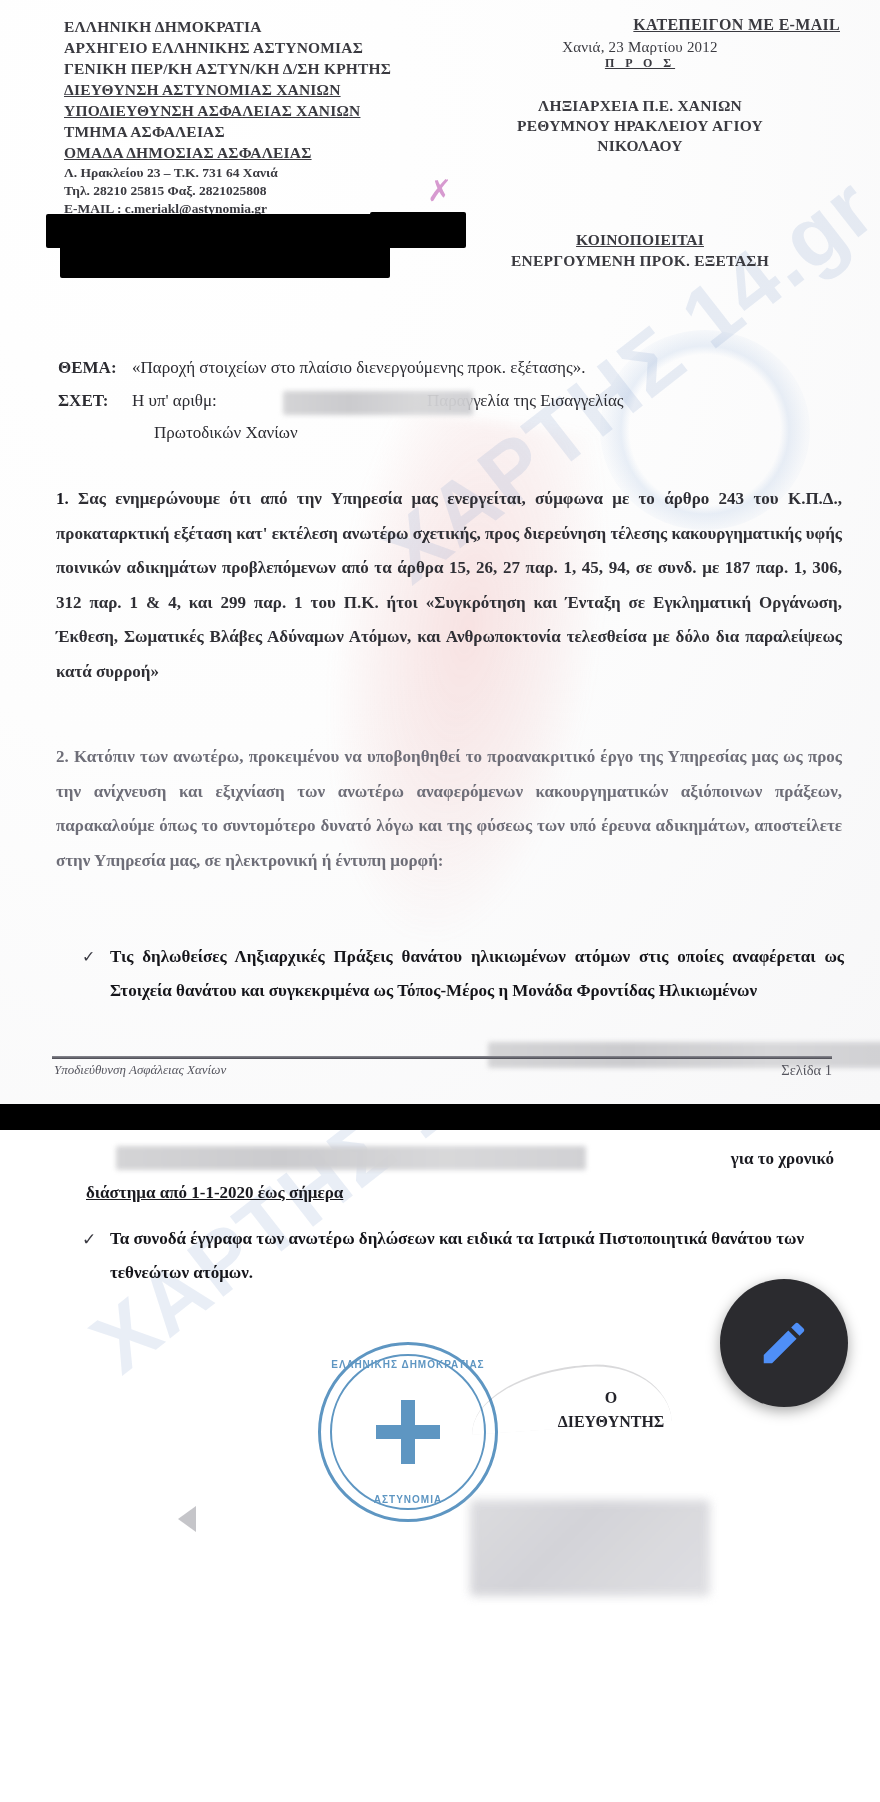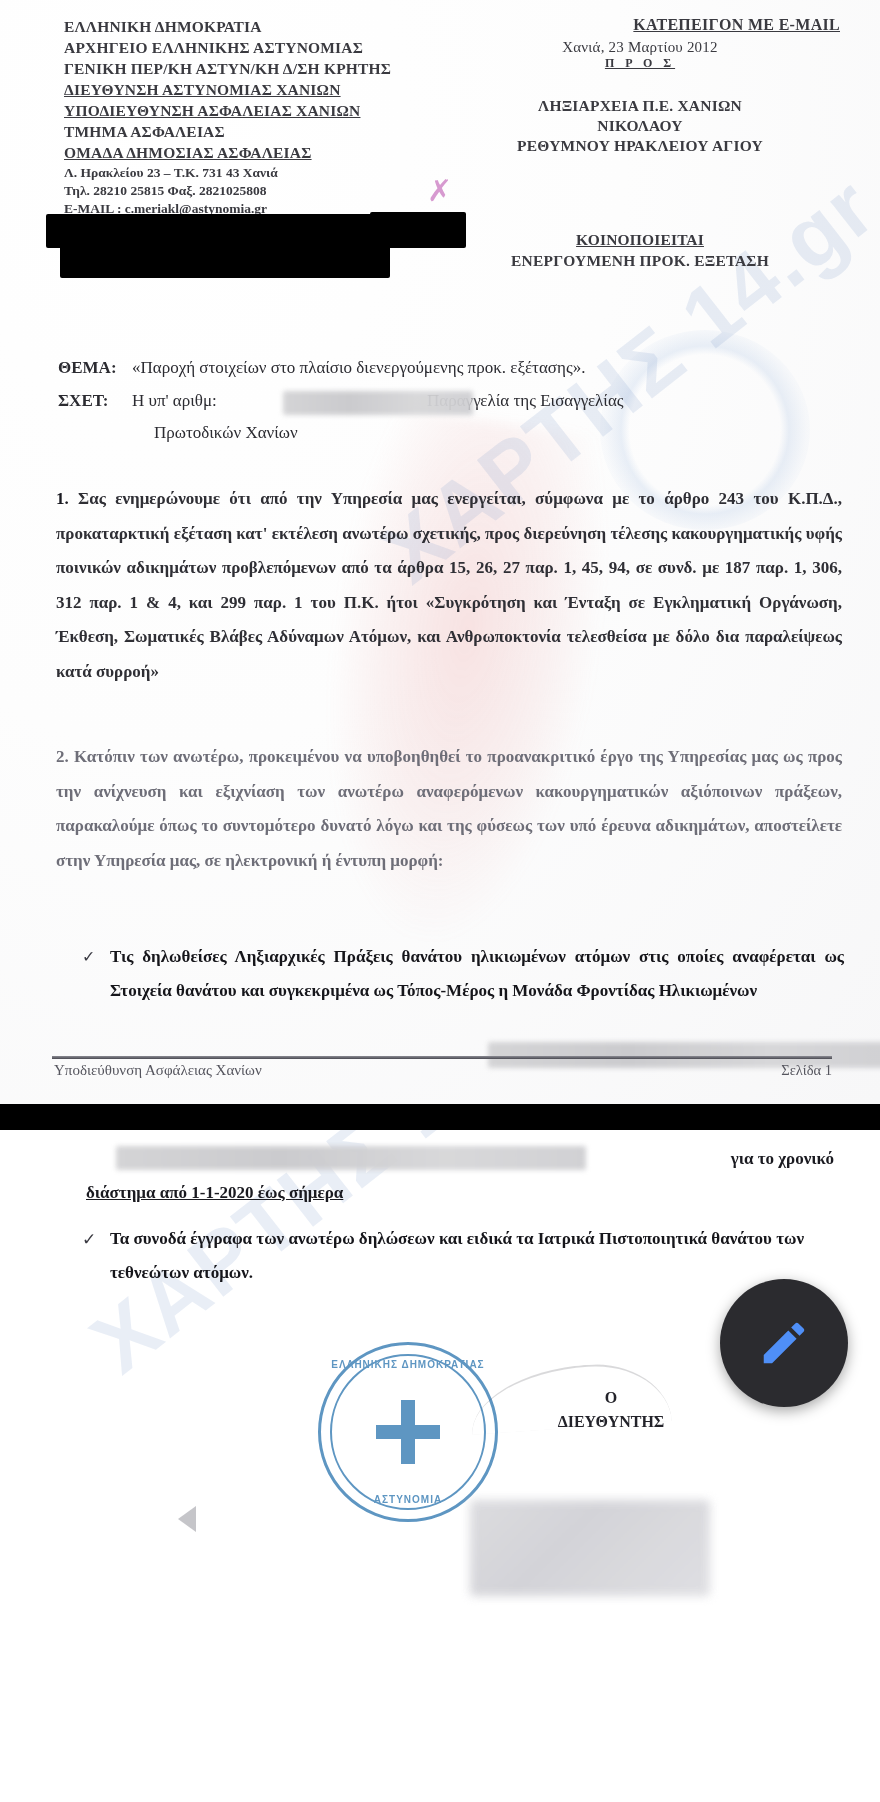--- a/index.html
+++ b/index.html
@@ -114,21 +114,21 @@
   }
   .bullet .txt{display:block;margin-left:26px;}
   .b1{top:940px;}
 
   
   .foot-rule{
     position:absolute;left:52px;top:1056px;width:780px;height:3px;
     background:linear-gradient(#8b8b93,#4a4a52);
   }
   .foot-left{
-    position:absolute;left:54px;top:1062px;font-size:15px;color:#55555e;
+    position:absolute;left:54px;top:1062px;font-size:13px;color:#55555e;font-style:italic;
   }
   .foot-right{
     position:absolute;right:48px;top:1062px;font-size:14.5px;color:#55555e;
   }
 
   
   .p2-line{
     position:absolute;left:86px;width:748px;font-size:17px;
     line-height:2.0;color:#1a1a20;font-weight:700;text-align:justify;
   }
@@ -205,33 +205,33 @@
   <div class="watermark wm1">ΧΑΡΤΗΣ 14.gr</div>
 
   <div class="hdr-left">
     <div>ΕΛΛΗΝΙΚΗ ΔΗΜΟΚΡΑΤΙΑ</div>
     <div>ΑΡΧΗΓΕΙΟ ΕΛΛΗΝΙΚΗΣ ΑΣΤΥΝΟΜΙΑΣ</div>
     <div>ΓΕΝΙΚΗ ΠΕΡ/ΚΗ ΑΣΤΥΝ/ΚΗ Δ/ΣΗ ΚΡΗΤΗΣ</div>
     <div class="u">ΔΙΕΥΘΥΝΣΗ ΑΣΤΥΝΟΜΙΑΣ ΧΑΝΙΩΝ</div>
     <div class="u">ΥΠΟΔΙΕΥΘΥΝΣΗ ΑΣΦΑΛΕΙΑΣ ΧΑΝΙΩΝ</div>
     <div>ΤΜΗΜΑ ΑΣΦΑΛΕΙΑΣ</div>
     <div class="u">ΟΜΑΔΑ ΔΗΜΟΣΙΑΣ ΑΣΦΑΛΕΙΑΣ</div>
-    <div class="addr">Λ. Ηρακλείου 23 – Τ.Κ. 731 43 Χανιά</div>
+    <div class="addr">Λ. Ηρακλείου 23 – Τ.Κ. 731 64 Χανιά</div>
     <div class="addr">Τηλ. 28210 25815 Φαξ. 2821025808</div>
     <div class="addr">E-MAIL : c.meriakl@astynomia.gr</div>
   </div>
 
   <div class="hdr-right">
     <div class="urgent">ΚΑΤΕΠΕΙΓΟΝ ΜΕ Ε-ΜΑΙL</div>
     <div class="datel">Χανιά,    23 Μαρτίου 2012</div>
     <div class="pros">Π Ρ Ο Σ</div>
     <div class="recip">
       <div>ΛΗΞΙΑΡΧΕΙΑ Π.Ε. ΧΑΝΙΩΝ</div>
+      <div>ΡΕΘΥΜΝΟΥ ΗΡΑΚΛΕΙΟΥ ΑΓΙΟΥ</div>
       <div>ΝΙΚΟΛΑΟΥ</div>
-      <div>ΡΕΘΥΜΝΟΥ ΗΡΑΚΛΕΙΟΥ ΑΓΙΟΥ</div>
     </div>
     <div class="koino">
       <div class="k1">ΚΟΙΝΟΠΟΙΕΙΤΑΙ</div>
       <div>ΕΝΕΡΓΟΥΜΕΝΗ ΠΡΟΚ. ΕΞΕΤΑΣΗ</div>
     </div>
   </div>
 
   <div class="pink-x">✗</div>
 
   <div class="redact-black rb1"></div>

